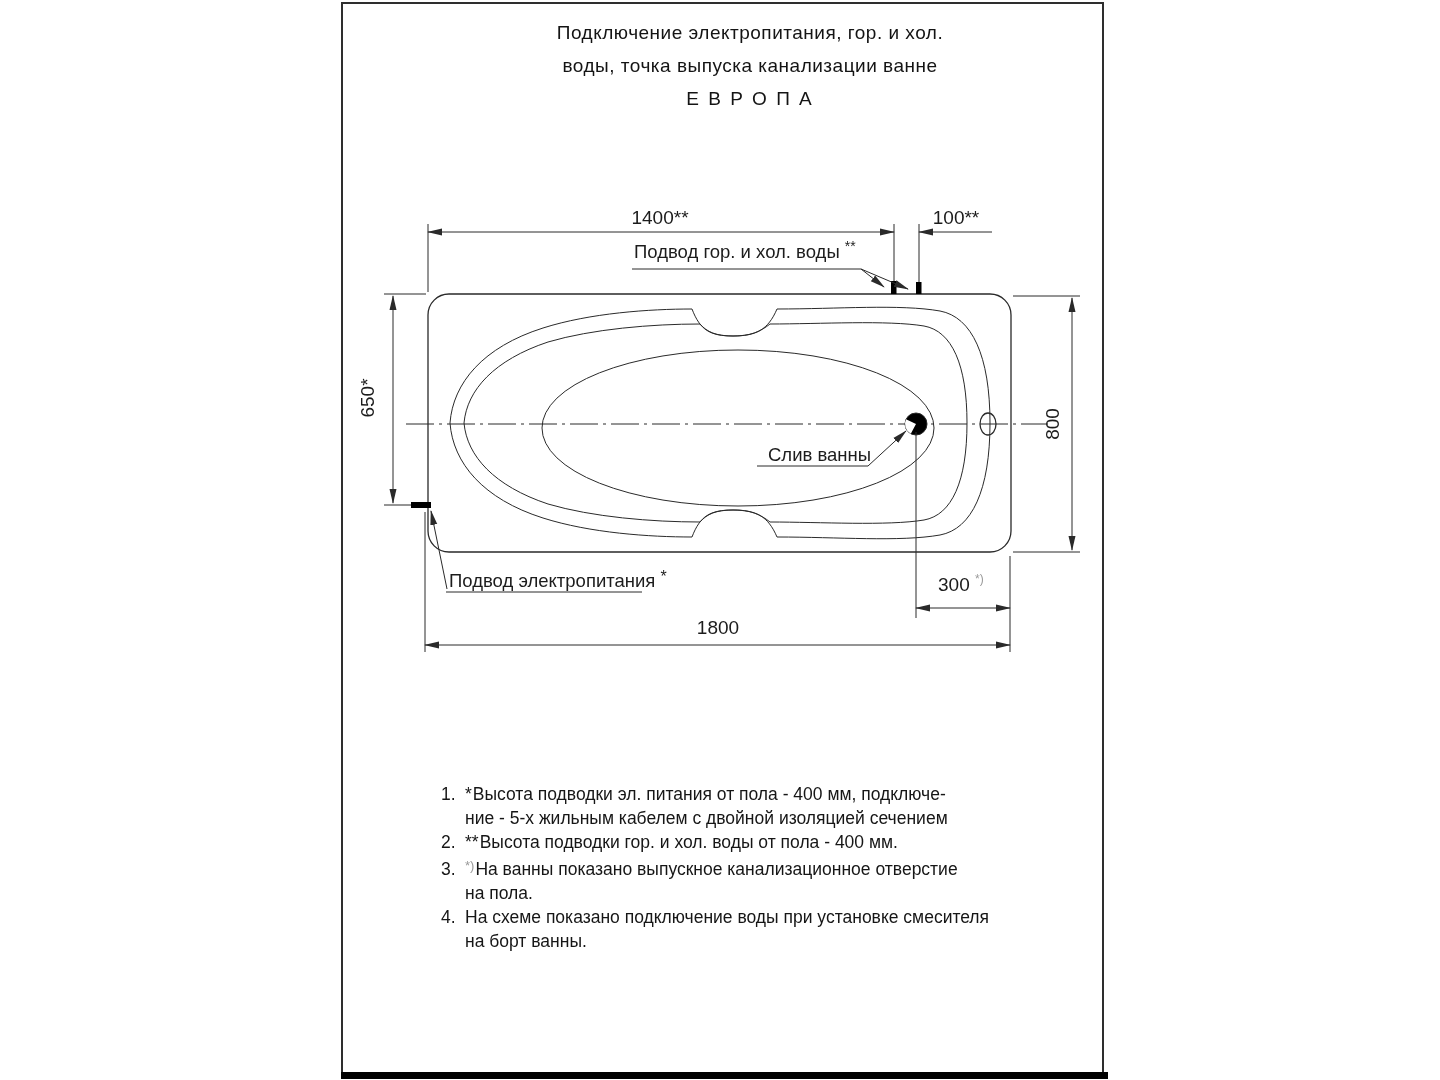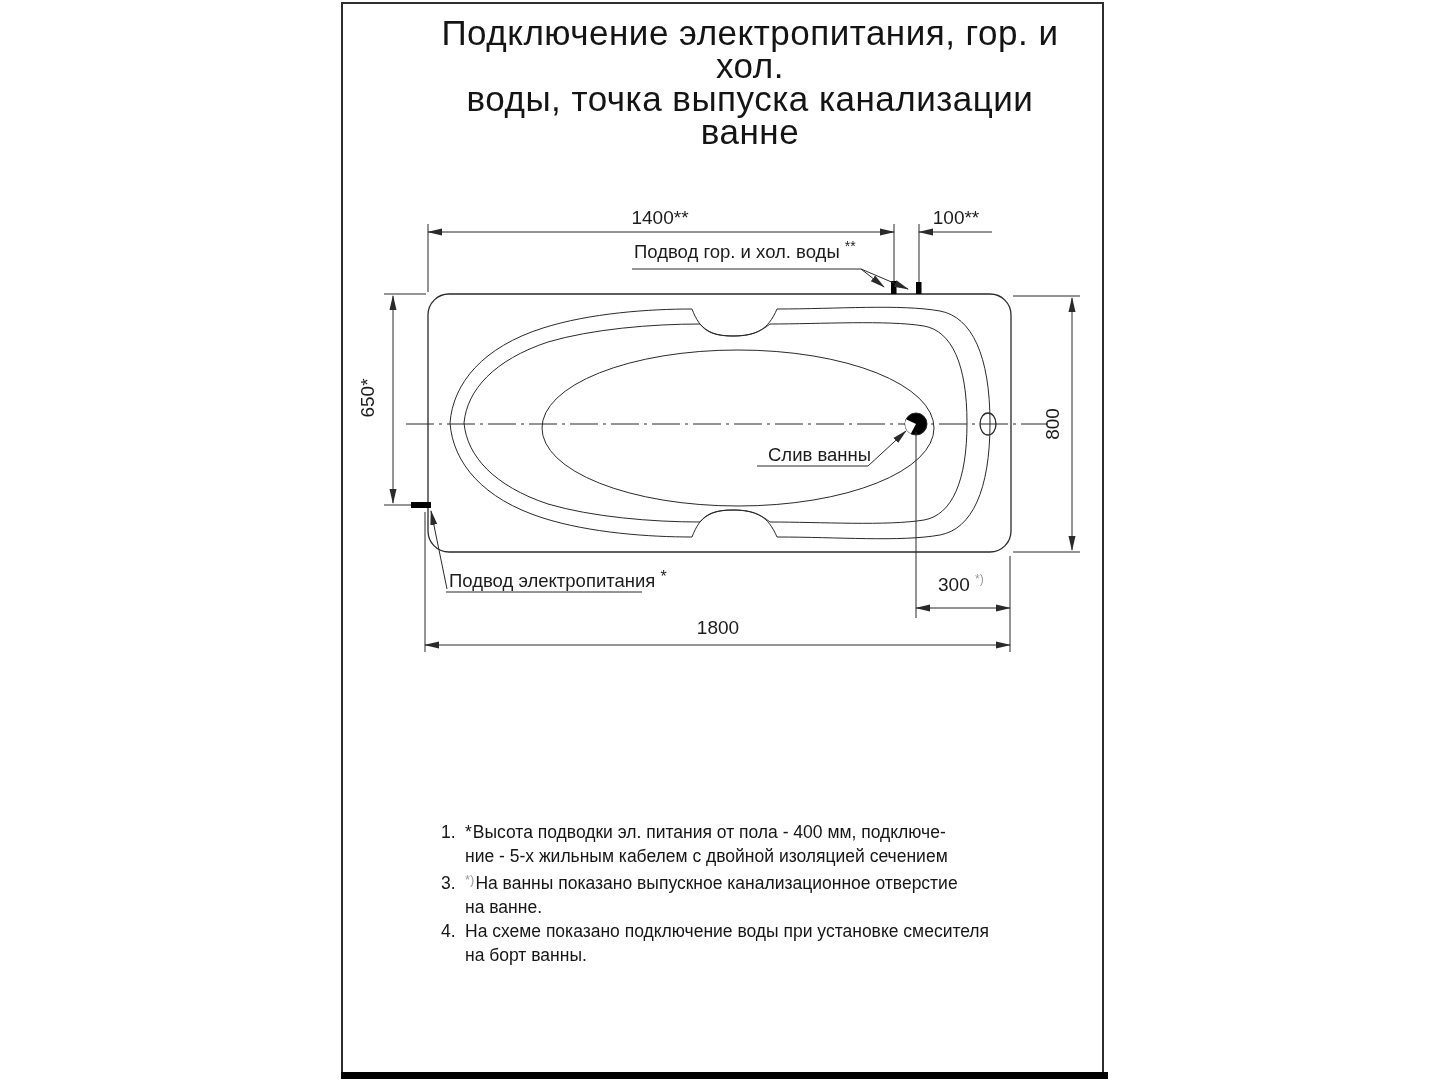--- a/index.html
+++ b/index.html
@@ -5,47 +5,48 @@
   html,body { margin:0; padding:0; background:#ffffff; }
   body { width:1440px; height:1080px; position:relative; font-family:"Liberation Sans", sans-serif; }
   .sheet {
     position:absolute; left:341px; top:2px; width:759px; height:1070px;
     border-left:2px solid #2e2e2e; border-top:2px solid #2e2e2e; border-right:2px solid #2e2e2e;
     background:#ffffff;
   }
   .bottom-bar { position:absolute; left:341px; top:1072px; width:767px; height:7px; background:#000; }
   .title-block {
     position:absolute; left:430px; top:16px; width:640px;
-    text-align:center; color:#141414; font-size:35px; line-height:33px;
+    text-align:center; color:#141414; font-size:19px; line-height:33px;
     letter-spacing:0.5px;
   }
   .title-block .t3 { letter-spacing:2px; }
   svg.drawing { position:absolute; left:0; top:0; }
   svg.drawing text { font-family:"Liberation Sans", sans-serif; fill:#1c1c1c; }
   .dimtxt { font-size:19px; }
   .lbltxt { font-size:18.5px; }
   .notes {
-    position:absolute; left:441px; top:820px; width:600px;
+    position:absolute; left:441px; top:782px; width:600px;
     font-size:17.5px; line-height:24px; color:#161616;
   }
   .nline { white-space:nowrap; }
   .nnum { display:inline-block; width:24px; }
   .cont { padding-left:24px; }
   .nmark { margin-right:1px; }
   .muted-sup { color:#9a9a9a; font-size:13px; vertical-align:5px; }
 </style>
 </head>
 <body>
 
 <div class="sheet"></div>
 <div class="bottom-bar"></div>
 
 <div class="title-block">
   <div>Подключение электропитания, гор. и хол.</div>
   <div>воды, точка выпуска канализации ванне</div>
+  <div class="t3">Е В Р О П А</div>
 </div>
 
 <svg class="drawing" width="1440" height="1080" viewBox="0 0 1440 1080">
   <defs>
     <marker id="ae" markerUnits="userSpaceOnUse" markerWidth="15" markerHeight="9" viewBox="0 0 15 9" refX="14" refY="4.5" orient="auto">
       <path d="M0,1 L15,4.5 L0,8 Z" fill="#2a2a2a"></path>
     </marker>
     <marker id="as" markerUnits="userSpaceOnUse" markerWidth="15" markerHeight="9" viewBox="0 0 15 9" refX="14" refY="4.5" orient="auto-start-reverse">
       <path d="M0,1 L15,4.5 L0,8 Z" fill="#2a2a2a"></path>
     </marker>
@@ -167,20 +168,23 @@
   </g>
   <text class="dimtxt" x="718" y="634" text-anchor="middle">1800</text>
 </svg>
 
 <div class="notes">
   <div class="nline">
     <span class="nnum">1.</span><span class="nmark">*</span><span>Высота подводки эл. питания от пола - 400 мм, подключе-</span>
   </div>
   <div class="nline cont"><span>ние - 5-х жильным кабелем с двойной изоляцией сечением</span></div>
   <div class="nline">
+    <span class="nnum">2.</span><span class="nmark">**</span><span>Высота подводки гор. и хол. воды от пола - 400 мм.</span>
+  </div>
+  <div class="nline">
     <span class="nnum">3.</span><span class="nmark muted-sup">*)</span><span>На ванны показано выпускное канализационное отверстие</span>
   </div>
-  <div class="nline cont"><span>на ванне.</span></div>
+  <div class="nline cont"><span>на пола.</span></div>
   <div class="nline">
     <span class="nnum">4.</span><span>На схеме показано подключение воды при установке смесителя</span>
   </div>
   <div class="nline cont"><span>на борт ванны.</span></div>
 </div>
 
 </body></html>

